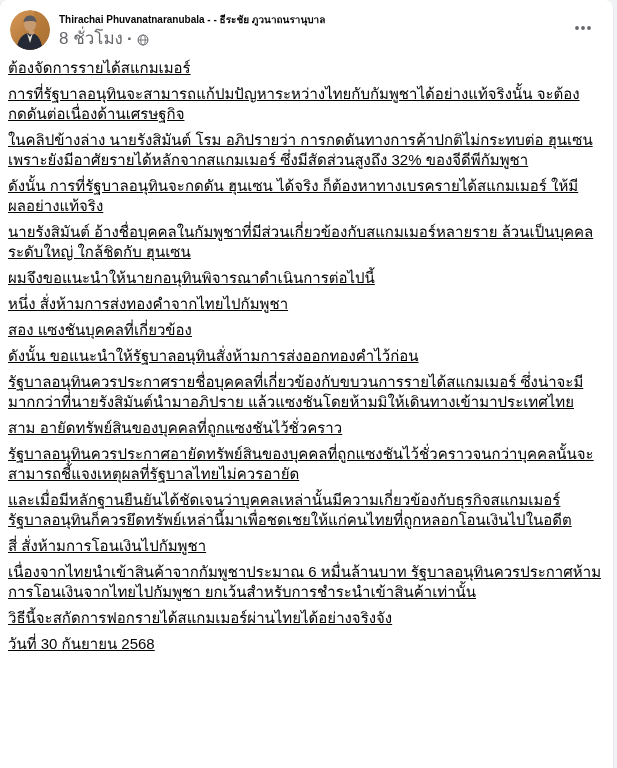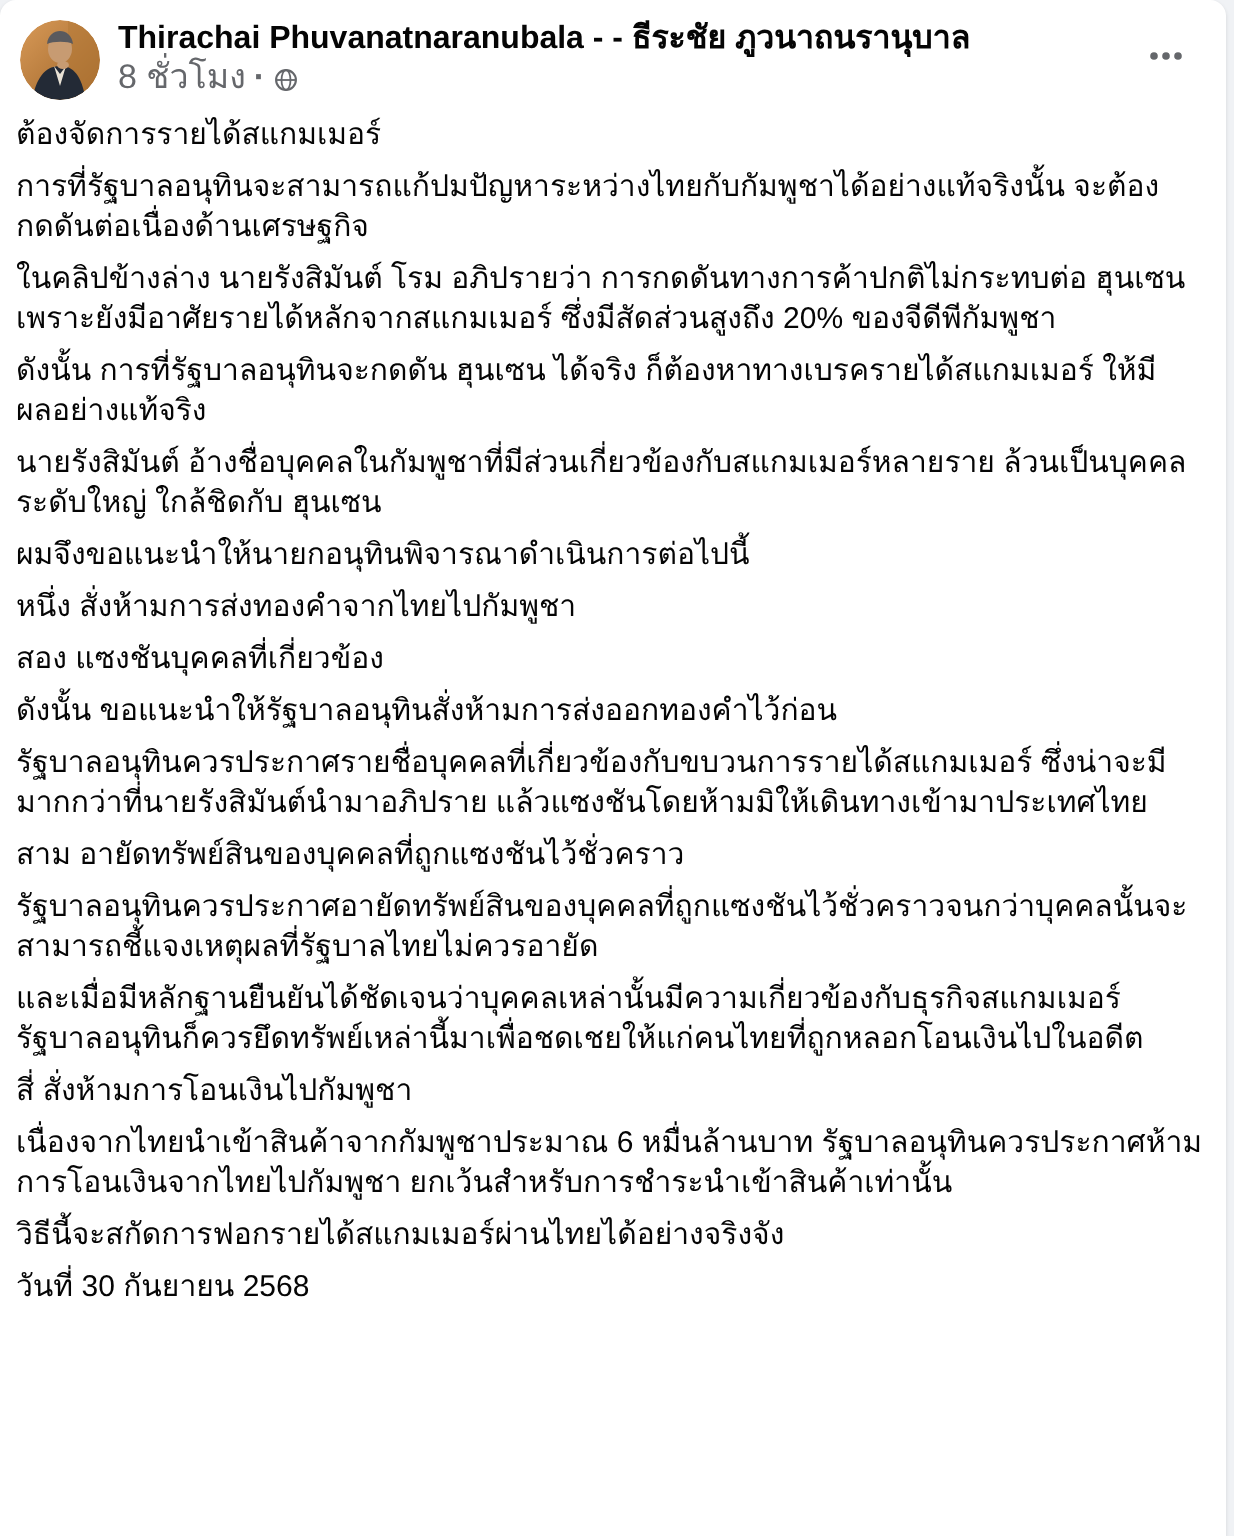--- a/index.html
+++ b/index.html
@@ -35,21 +35,21 @@
     overflow: hidden;
     flex: 0 0 40px;
     cursor: pointer;
   }
   .header-texts {
     margin-left: 9px;
     flex: 1 1 auto;
     min-width: 0;
   }
   .author-name {
-    font-size: 16px;
+    font-size: 10px;
     font-weight: bold;
     color: #050505;
     line-height: 19px;
     cursor: pointer;
   }
   .meta-row {
     display: flex;
     align-items: center;
     gap: 4px;
     margin-top: 2px;
@@ -73,20 +73,21 @@
   }
   
   .post-body {
     padding: 2px 10px 14px 8px;
     color: #050505;
     font-size: 15px;
   }
   .post-body p {
     line-height: 20px;
     margin: 0 0 6px 0;
+    text-decoration: underline;
   }
 </style>
 </head>
 <body>
 
 <div class="viewport">
   <article class="post-card">
 
     <header class="post-header">
       <div class="avatar">
@@ -132,21 +133,21 @@
           <circle cx="4" cy="10" r="1.9" fill="#65676b"></circle>
           <circle cx="10" cy="10" r="1.9" fill="#65676b"></circle>
           <circle cx="16" cy="10" r="1.9" fill="#65676b"></circle>
         </svg>
       </button>
     </header>
 
     <section class="post-body">
       <p>ต้องจัดการรายได้สแกมเมอร์</p>
       <p>การที่รัฐบาลอนุทินจะสามารถแก้ปมปัญหาระหว่างไทยกับกัมพูชาได้อย่างแท้จริงนั้น จะต้องกดดันต่อเนื่องด้านเศรษฐกิจ</p>
-      <p>ในคลิปข้างล่าง นายรังสิมันต์ โรม อภิปรายว่า การกดดันทางการค้าปกติไม่กระทบต่อ ฮุนเซน เพราะยังมีอาศัยรายได้หลักจากสแกมเมอร์ ซึ่งมีสัดส่วนสูงถึง 20% ของจีดีพีกัมพูชา</p>
+      <p>ในคลิปข้างล่าง นายรังสิมันต์ โรม อภิปรายว่า การกดดันทางการค้าปกติไม่กระทบต่อ ฮุนเซน เพราะยังมีอาศัยรายได้หลักจากสแกมเมอร์ ซึ่งมีสัดส่วนสูงถึง 32% ของจีดีพีกัมพูชา</p>
       <p>ดังนั้น การที่รัฐบาลอนุทินจะกดดัน ฮุนเซน ได้จริง ก็ต้องหาทางเบรครายได้สแกมเมอร์ ให้มีผลอย่างแท้จริง</p>
       <p>นายรังสิมันต์ อ้างชื่อบุคคลในกัมพูชาที่มีส่วนเกี่ยวข้องกับสแกมเมอร์หลายราย ล้วนเป็นบุคคลระดับใหญ่ ใกล้ชิดกับ ฮุนเซน</p>
       <p>ผมจึงขอแนะนำให้นายกอนุทินพิจารณาดำเนินการต่อไปนี้</p>
       <p>หนึ่ง สั่งห้ามการส่งทองคำจากไทยไปกัมพูชา</p>
       <p>สอง แซงชันบุคคลที่เกี่ยวข้อง</p>
       <p>ดังนั้น ขอแนะนำให้รัฐบาลอนุทินสั่งห้ามการส่งออกทองคำไว้ก่อน</p>
       <p>รัฐบาลอนุทินควรประกาศรายชื่อบุคคลที่เกี่ยวข้องกับขบวนการรายได้สแกมเมอร์ ซึ่งน่าจะมีมากกว่าที่นายรังสิมันต์นำมาอภิปราย แล้วแซงชันโดยห้ามมิให้เดินทางเข้ามาประเทศไทย</p>
       <p>สาม อายัดทรัพย์สินของบุคคลที่ถูกแซงชันไว้ชั่วคราว</p>
       <p>รัฐบาลอนุทินควรประกาศอายัดทรัพย์สินของบุคคลที่ถูกแซงชันไว้ชั่วคราวจนกว่าบุคคลนั้นจะสามารถชี้แจงเหตุผลที่รัฐบาลไทยไม่ควรอายัด</p>
       <p>และเมื่อมีหลักฐานยืนยันได้ชัดเจนว่าบุคคลเหล่านั้นมีความเกี่ยวข้องกับธุรกิจสแกมเมอร์ รัฐบาลอนุทินก็ควรยึดทรัพย์เหล่านี้มาเพื่อชดเชยให้แก่คนไทยที่ถูกหลอกโอนเงินไปในอดีต</p>

